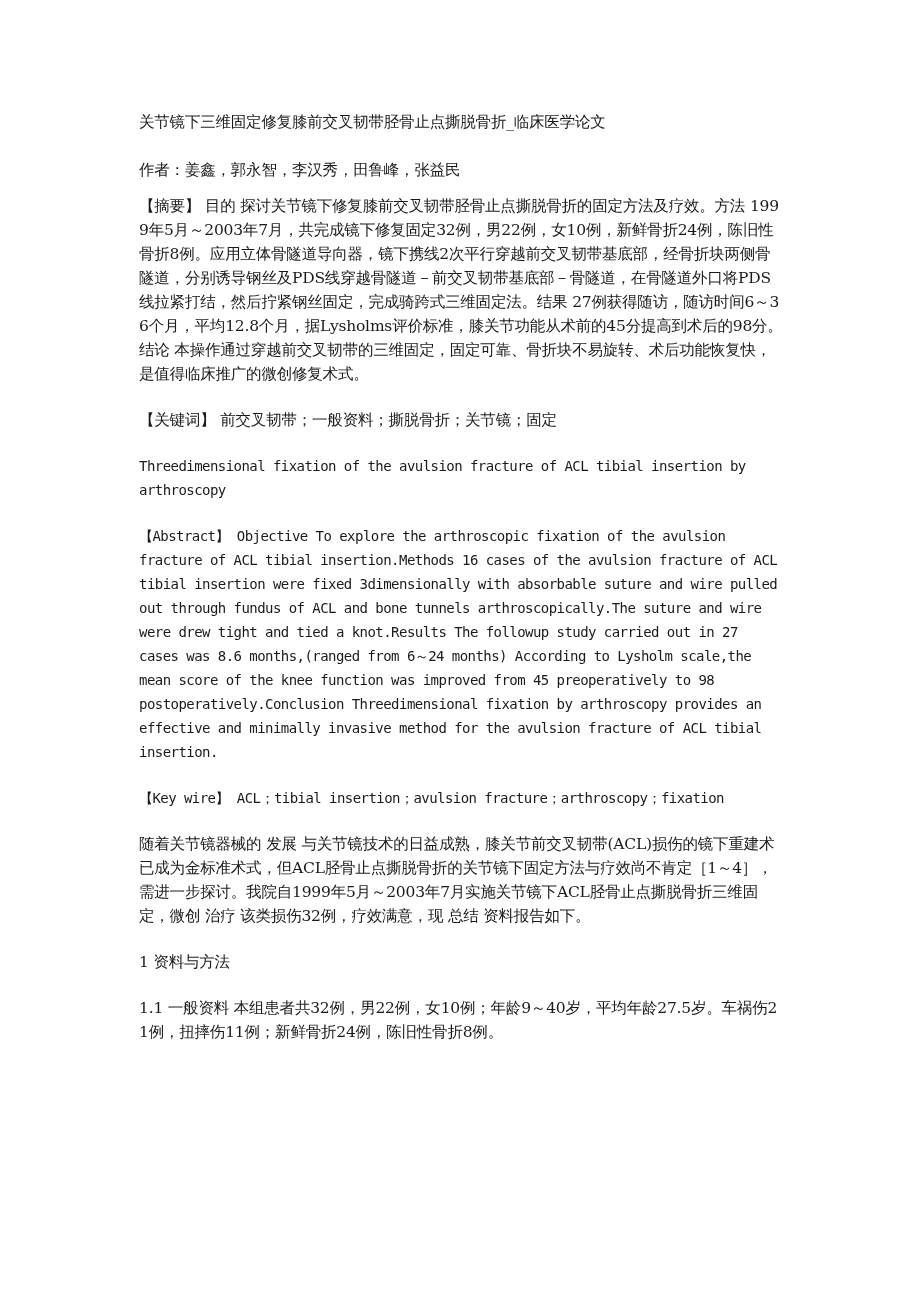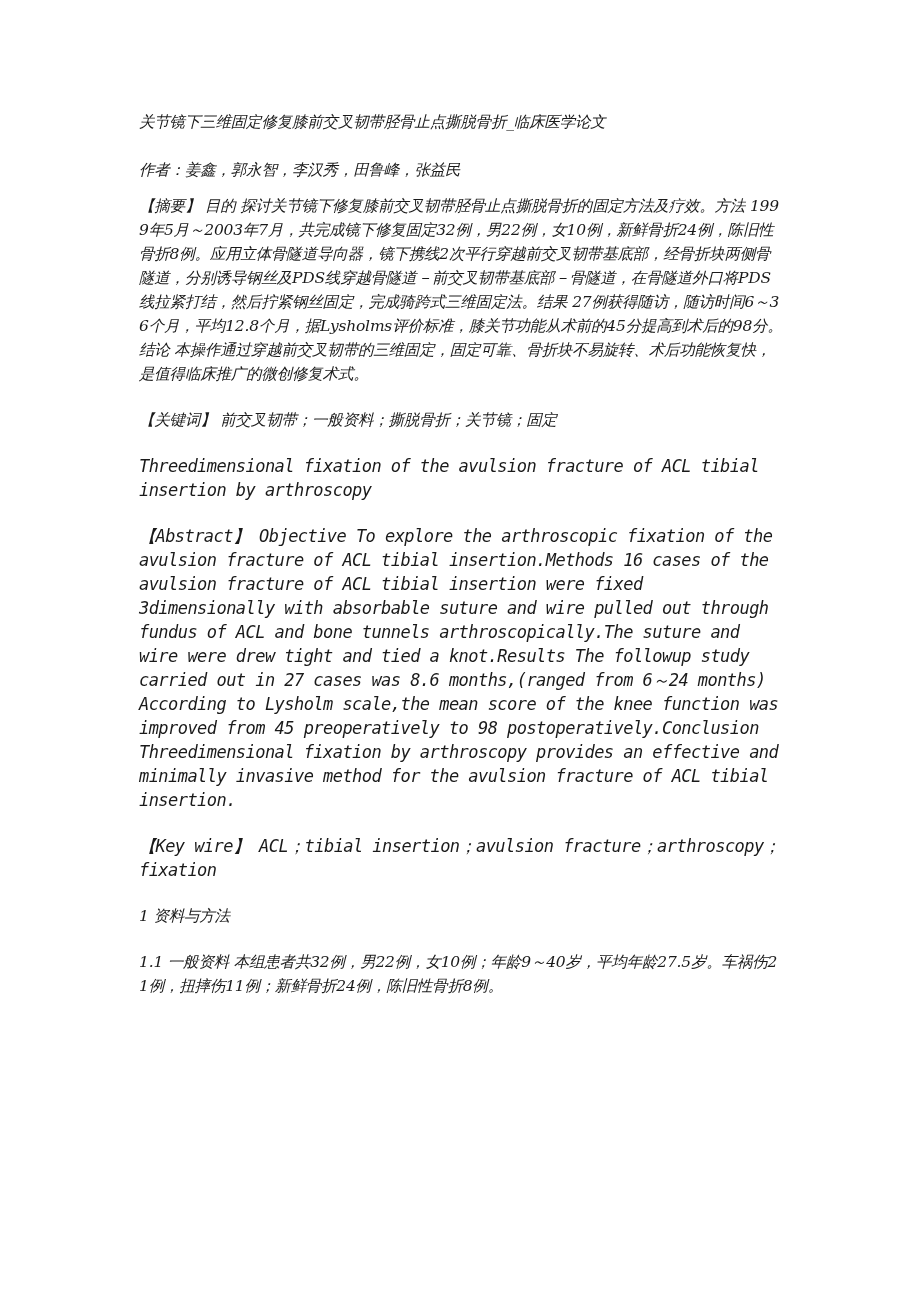--- a/index.html
+++ b/index.html
@@ -20,25 +20,24 @@
       left: 139px;
       top: 110px;
       width: 645px;
     }
     .para {
       font-size: 15.5px;
       line-height: 24px;
       margin: 0 0 22px 0;
       word-break: break-all;
       letter-spacing: -0.2px;
-      font-style: italic;
     }
     .para.en {
       font-family: "DejaVu Sans Mono", "Liberation Mono", monospace;
-      font-size: 17px;
+      font-size: 14px;
       letter-spacing: -0.55px;
       word-break: normal;
     }
     .para.title { margin-bottom: 24px; }
     .para.authors { margin-bottom: 12px; }
     .label { white-space: pre; }
   </style>
 </head>
 <body>
 
@@ -50,17 +49,18 @@
   <p class="para"><span class="label">【摘要】</span><span> 目的 探讨关节镜下修复膝前交叉韧带胫骨止点撕脱骨折的固定方法及疗效。方法 1999年5月～2003年7月，共完成镜下修复固定32例，男22例，女10例，新鲜骨折24例，陈旧性骨折8例。应用立体骨隧道导向器，镜下携线2次平行穿越前交叉韧带基底部，经骨折块两侧骨隧道，分别诱导钢丝及PDS线穿越骨隧道－前交叉韧带基底部－骨隧道，在骨隧道外口将PDS线拉紧打结，然后拧紧钢丝固定，完成骑跨式三维固定法。结果 27例获得随访，随访时间6～36个月，平均12.8个月，据Lysholms评价标准，膝关节功能从术前的45分提高到术后的98分。结论 本操作通过穿越前交叉韧带的三维固定，固定可靠、骨折块不易旋转、术后功能恢复快，是值得临床推广的微创修复术式。</span></p>
 
   <p class="para"><span class="label">【关键词】</span><span> 前交叉韧带；一般资料；撕脱骨折；关节镜；固定</span></p>
 
   <p class="para en">Threedimensional fixation of the avulsion fracture of ACL tibial insertion by arthroscopy</p>
 
   <p class="para en"><span>【Abstract】</span><span> Objective To explore the arthroscopic fixation of the avulsion fracture of ACL tibial insertion.Methods 16 cases of the avulsion fracture of ACL tibial insertion were fixed 3dimensionally with absorbable suture and wire pulled out through fundus of ACL and bone tunnels arthroscopically.The suture and wire were drew tight and tied a knot.Results The followup study carried out in 27 cases was 8.6 months,(ranged from 6～24 months) According to Lysholm scale,the mean score of the knee function was improved from 45 preoperatively to 98 postoperatively.Conclusion Threedimensional fixation by arthroscopy provides an effective and minimally invasive method for the avulsion fracture of ACL tibial insertion.</span></p>
 
   <p class="para en"><span>【Key wire】</span><span> ACL；tibial insertion；avulsion fracture；arthroscopy；fixation</span></p>
 
+  <p class="para">随着关节镜器械的 发展 与关节镜技术的日益成熟，膝关节前交叉韧带(ACL)损伤的镜下重建术已成为金标准术式，但ACL胫骨止点撕脱骨折的关节镜下固定方法与疗效尚不肯定［1～4］，需进一步探讨。我院自1999年5月～2003年7月实施关节镜下ACL胫骨止点撕脱骨折三维固定，微创 治疗 该类损伤32例，疗效满意，现 总结 资料报告如下。</p>
 
   <p class="para">1 资料与方法</p>
 
   <p class="para">1.1 一般资料 本组患者共32例，男22例，女10例；年龄9～40岁，平均年龄27.5岁。车祸伤21例，扭摔伤11例；新鲜骨折24例，陈旧性骨折8例。</p>
 </div>
 
 </body></html>

